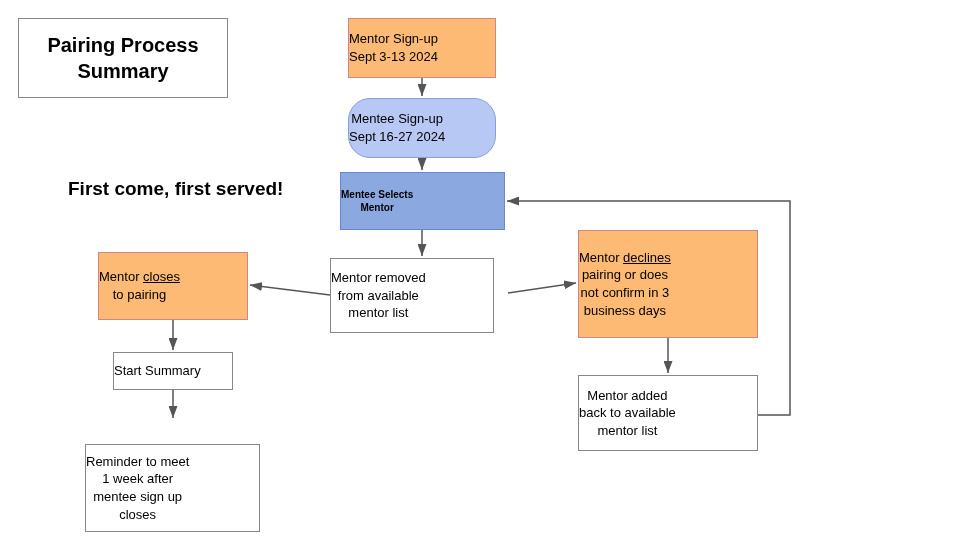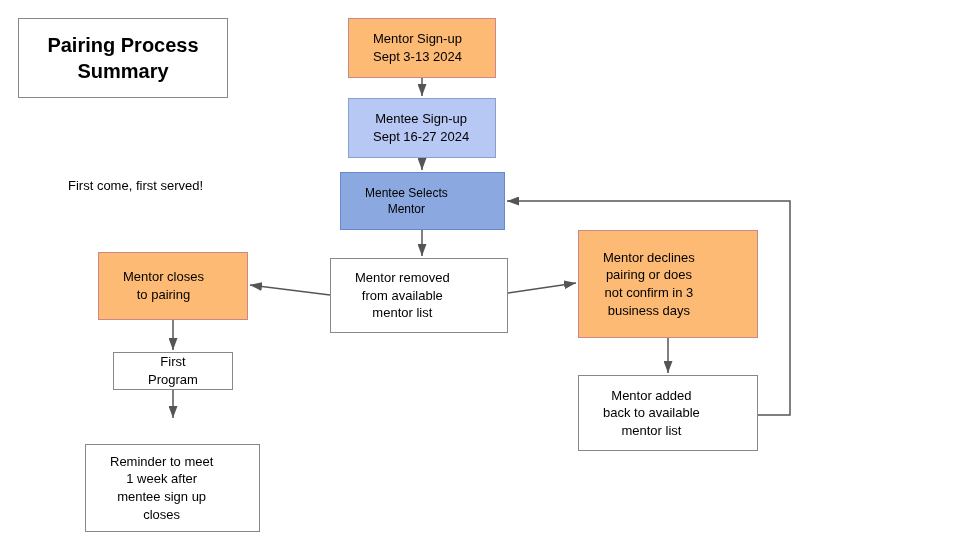--- a/index.html
+++ b/index.html
@@ -38,21 +38,21 @@
       height: 540px;
     }
 
     
     .box {
       position: absolute;
       border: 1.5px solid #888;
       display: flex;
       align-items: center;
       text-align: center;
-      padding: 6px 24px;
+      padding: 6px 0;
       line-height: 1.35;
     }
 
     .box-pink {
       background: #fdba74;
       border-color: #c88;
     }
 
     .box-blue-light {
       background: #b8c8f4;
@@ -74,62 +74,63 @@
       position: absolute;
       top: 0;
       left: 0;
       width: 960px;
       height: 540px;
       pointer-events: none;
     }
 
     .first-come {
       position: absolute;
-      font-weight: normal;
-      font-size: 13px;
+      font-weight: bold;
+      font-size: 19px;
     }
 
     .underline {
+      text-decoration: underline;
     }
   </style>
 </head>
 <body>
 
 <div class="flowchart">
 
   <div class="box box-white title-box">
     <span style="font-size:20px; font-weight:bold; line-height:1.3;">Pairing Process<br>Summary</span>
   </div>
 
   <div class="first-come" style="top: 178px; left: 68px;">
     <span>First come, first served!</span>
   </div>
 
   <div class="box box-pink" style="left: 348px; top: 18px; width: 148px; height: 60px;">
     <span>Mentor Sign-up<br>Sept 3-13 2024</span>
   </div>
 
-  <div class="box box-blue-light" style="left: 348px; top: 98px; width: 148px; height: 60px;">
+  <div class="box box-blue-light" style="left: 348px; top: 98px; width: 148px; height: 60px; border-radius: 22px;">
     <span>Mentee Sign-up<br>Sept 16-27 2024</span>
   </div>
 
   <div class="box box-blue-mid" style="left: 340px; top: 172px; width: 165px; height: 58px;">
-    <span style="font-size:12px; font-weight:normal;">Mentee Selects<br>Mentor</span>
+    <span style="font-size:10px; font-weight:bold;">Mentee Selects<br>Mentor</span>
   </div>
 
-  <div class="box box-white" style="left: 330px; top: 258px; width: 178px; height: 75px;">
+  <div class="box box-white" style="left: 330px; top: 258px; width: 164px; height: 75px;">
     <span>Mentor removed<br>from available<br>mentor list</span>
   </div>
 
   <div class="box box-pink" style="left: 98px; top: 252px; width: 150px; height: 68px;">
     <span>Mentor <span class="underline">closes</span><br>to pairing</span>
   </div>
 
   <div class="box box-white" style="left: 113px; top: 352px; width: 120px; height: 38px;">
-    <span>First Program</span>
+    <span>Start Summary</span>
   </div>
 
   <div class="box box-white" style="left: 85px; top: 420px; width: 175px; height: 88px; margin-top: 24px;">
     <span>Reminder to meet<br>1 week after<br>mentee sign up<br>closes</span>
   </div>
 
   <div class="box box-pink" style="left: 578px; top: 230px; width: 180px; height: 108px;">
     <span>Mentor <span class="underline">declines</span><br>pairing or does<br>not confirm in 3<br>business days</span>
   </div>
 

